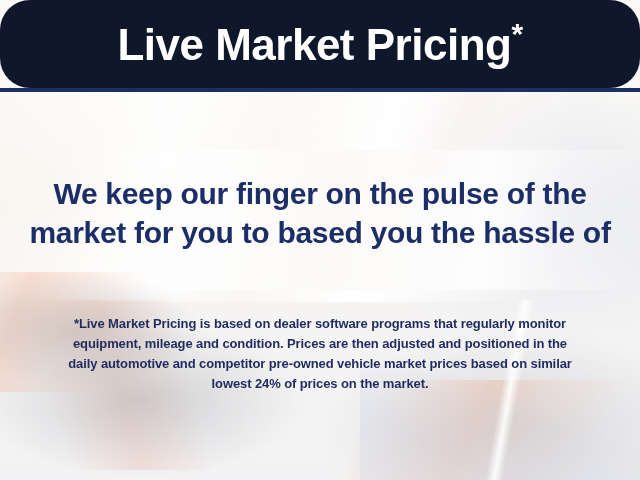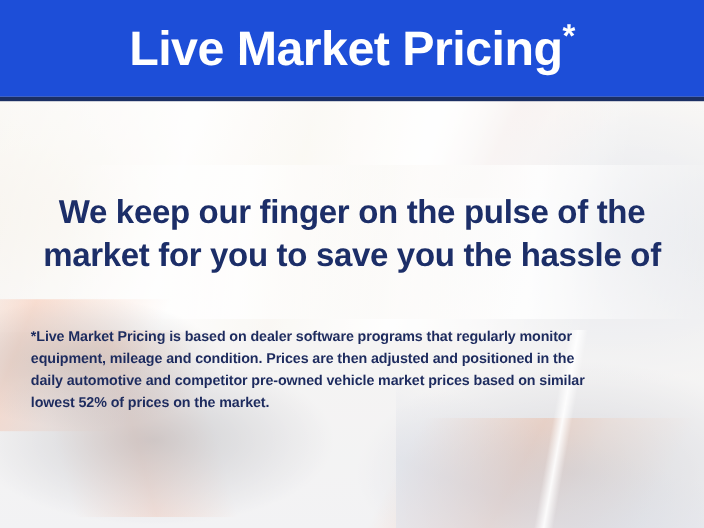--- a/index.html
+++ b/index.html
@@ -157,25 +157,26 @@
     background: rgba(255,255,255,0.42);
   }
 
   
   #header-band {
     position: absolute;
     top: 0;
     left: 0;
     width: 640px;
     height: 88px;
-    background: #1d4ed8;
+    background: #0f172a;
     display: flex;
     align-items: center;
     justify-content: center;
     z-index: 5;
+    border-radius: 30px;
   }
   #header-band-underline {
     position: absolute;
     top: 88px;
     left: 0;
     width: 640px;
     height: 4px;
     background: #1b2f63;
     z-index: 5;
   }
@@ -213,23 +214,24 @@
     color: #1c2e68;
     font-size: 30px;
     font-weight: bold;
     line-height: 39px;
     letter-spacing: -0.3px;
   }
   #headline .hl-line { display: block; }
 
   #disclaimer {
     position: absolute;
-    top: 204px;
+    top: 222px;
     left: 28px;
     width: 584px;
+    text-align: center;
     color: #1d2b5e;
     font-size: 13px;
     font-weight: bold;
     line-height: 20px;
     letter-spacing: -0.1px;
   }
   #disclaimer .dc-line { display: block; }
 </style>
 </head>
 <body>
@@ -254,24 +256,24 @@
 
   <div id="header-band">
     <h1 id="header-title"><span>Live Market Pricing</span><span class="ast">*</span></h1>
   </div>
   <div id="header-band-underline"></div>
 
   <div id="content">
 
     <div id="headline">
       <span class="hl-line">We keep our finger on the pulse of the</span>
-      <span class="hl-line">market for you to save you the hassle of</span>
+      <span class="hl-line">market for you to based you the hassle of</span>
     </div>
 
     <div id="disclaimer">
       <span class="dc-line">*Live Market Pricing is based on dealer software programs that regularly monitor</span>
       <span class="dc-line">equipment, mileage and condition. Prices are then adjusted and positioned in the</span>
       <span class="dc-line">daily automotive and competitor pre-owned vehicle market prices based on similar</span>
-      <span class="dc-line">lowest 52% of prices on the market.</span>
+      <span class="dc-line">lowest 24% of prices on the market.</span>
     </div>
 
   </div>
 </div>
 
 </body></html>

